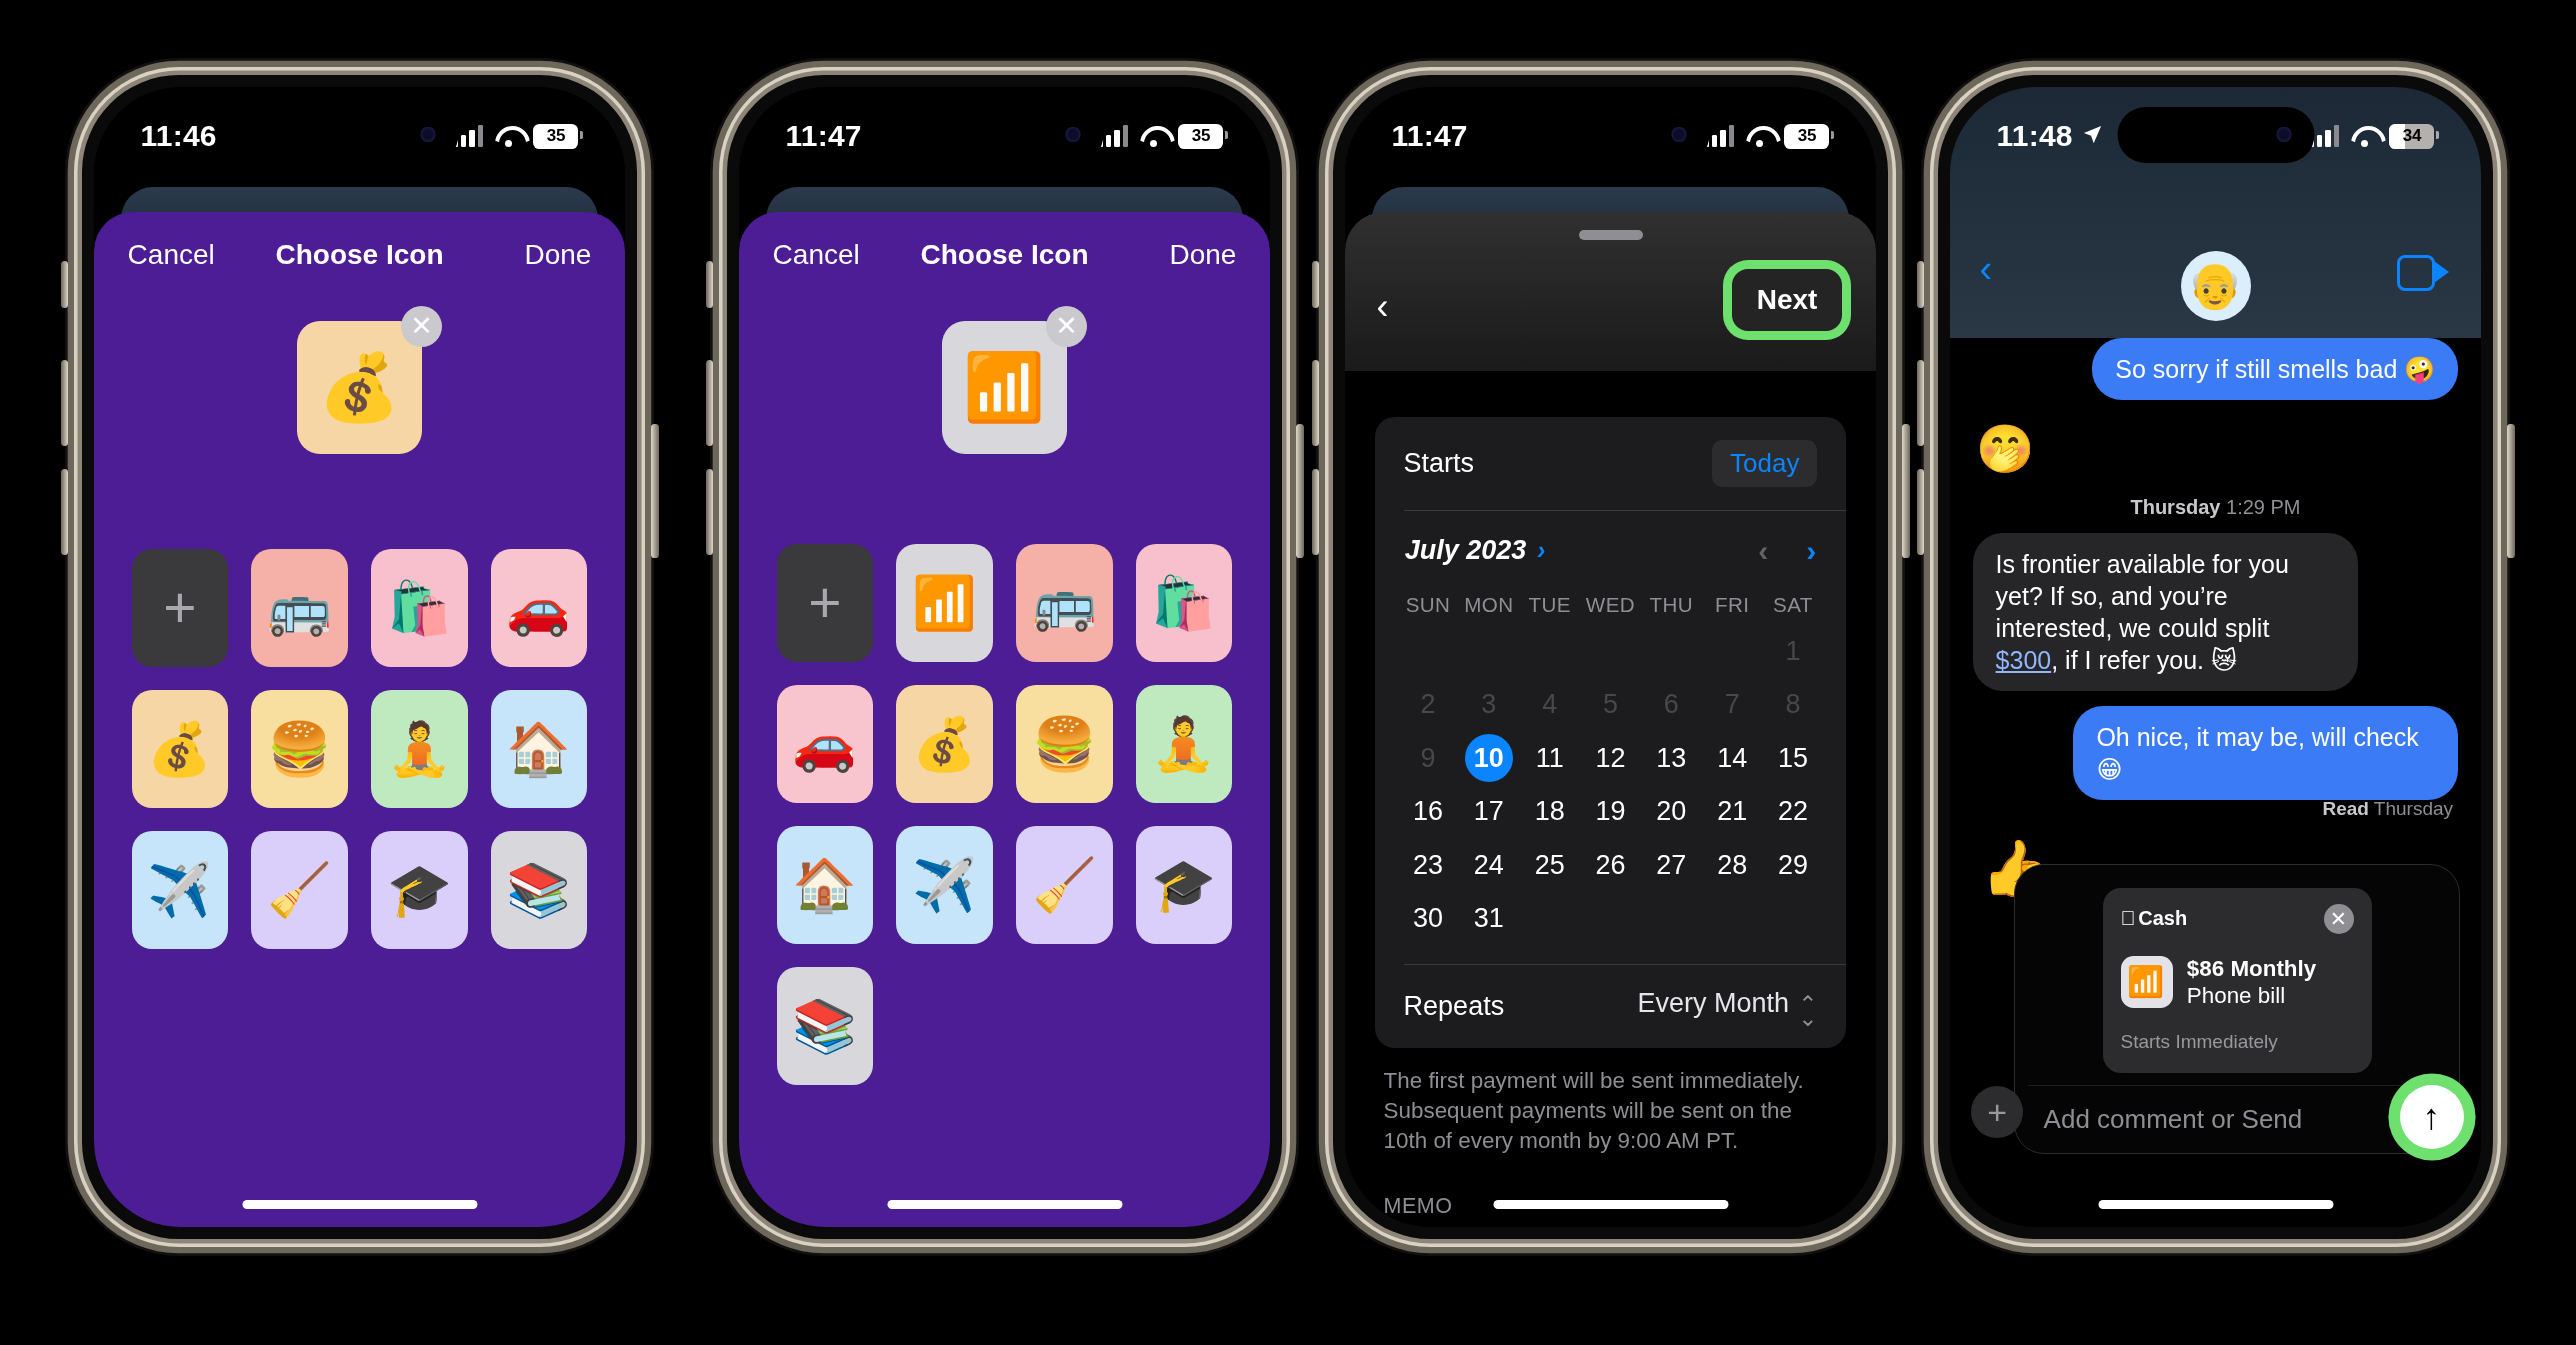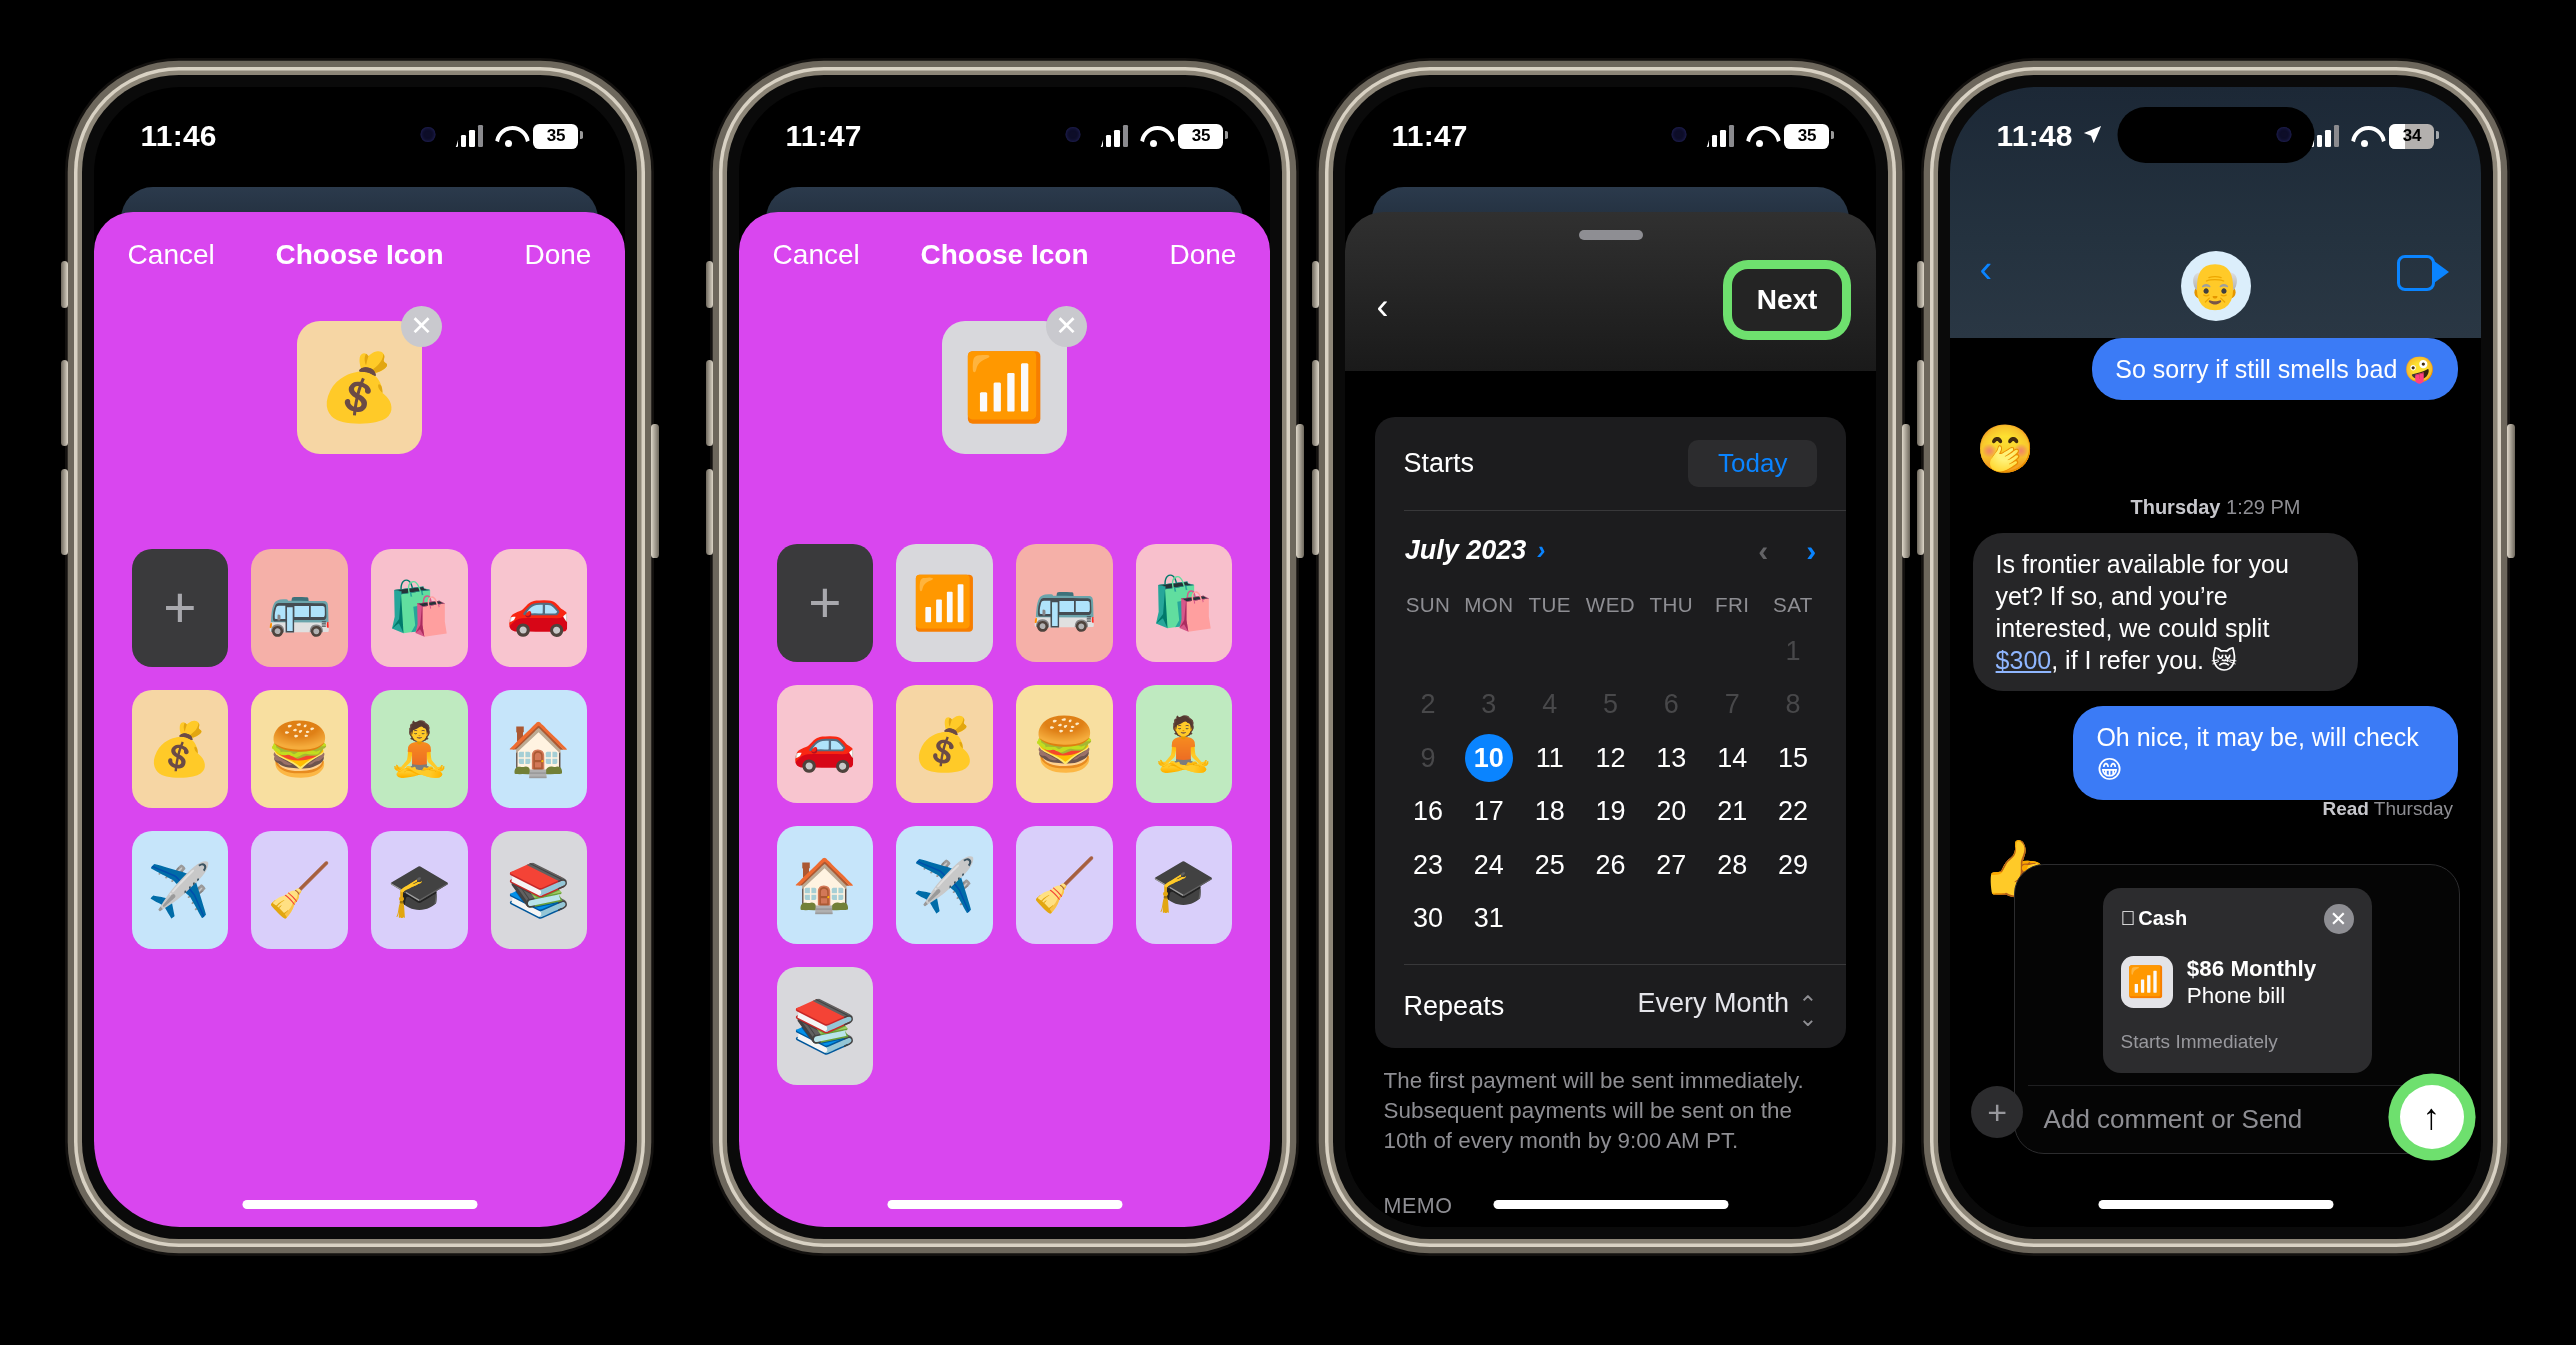--- a/index.html
+++ b/index.html
@@ -79,21 +79,21 @@
 
   
   .behind-card{
     position:absolute;left:27px;right:27px;top:100px;height:63px;
     border-radius:32px 32px 0 0;
     background:linear-gradient(180deg,#2b3a4c 0%,#1d2835 100%);
     z-index:5;
   }
   .sheet{
     position:absolute;left:0;right:0;top:125px;bottom:0;
-    background:#d946ef;border-radius:39px 39px 0 0;z-index:10;
+    background:#4c1d95;border-radius:39px 39px 0 0;z-index:10;
     overflow:hidden;
   }
   .sheet-nav{
     height:86px;display:flex;align-items:center;justify-content:space-between;
     padding:0 34px;box-sizing:border-box;
   }
   .sheet-nav .nav-side{font-size:28px;color:#fff;font-weight:400;min-width:107px;}
   .sheet-nav .nav-side.right{text-align:right;}
   .sheet-nav .nav-title{font-size:28px;color:#fff;font-weight:700;}
 
@@ -141,21 +141,21 @@
 
   .card{
     margin:0 30px;background:#1c1c1e;border-radius:20px;overflow:hidden;
   }
   .card-row{
     display:flex;align-items:center;justify-content:space-between;
     padding:23px 29px;box-sizing:border-box;
   }
   .card-row .lbl{color:#fff;font-size:27px;}
   .today-pill{
-    background:#2c2c2e;border-radius:10px;padding:8px 30px;
+    background:#2c2c2e;border-radius:10px;padding:8px 18px;
     color:#0a84ff;font-size:26px;
   }
   .divider{height:0.9px;background:#38383a;margin:0 0 0 29px;}
 
   .cal{padding:16px 23px 21.5px;}
   .cal-head{display:flex;align-items:center;justify-content:space-between;padding:7.2px 7.2px 5.4px;}
   .cal-month{color:#fff;font-size:27px;font-weight:700;display:flex;align-items:center;gap:10.7px;font-style:italic;}
   .cal-month .chev{color:#0a84ff;font-size:25px;font-weight:700;}
   .cal-arrows{display:flex;align-items:center;gap:38px;}
   .cal-arrows .a{font-size:30px;font-weight:600;}

